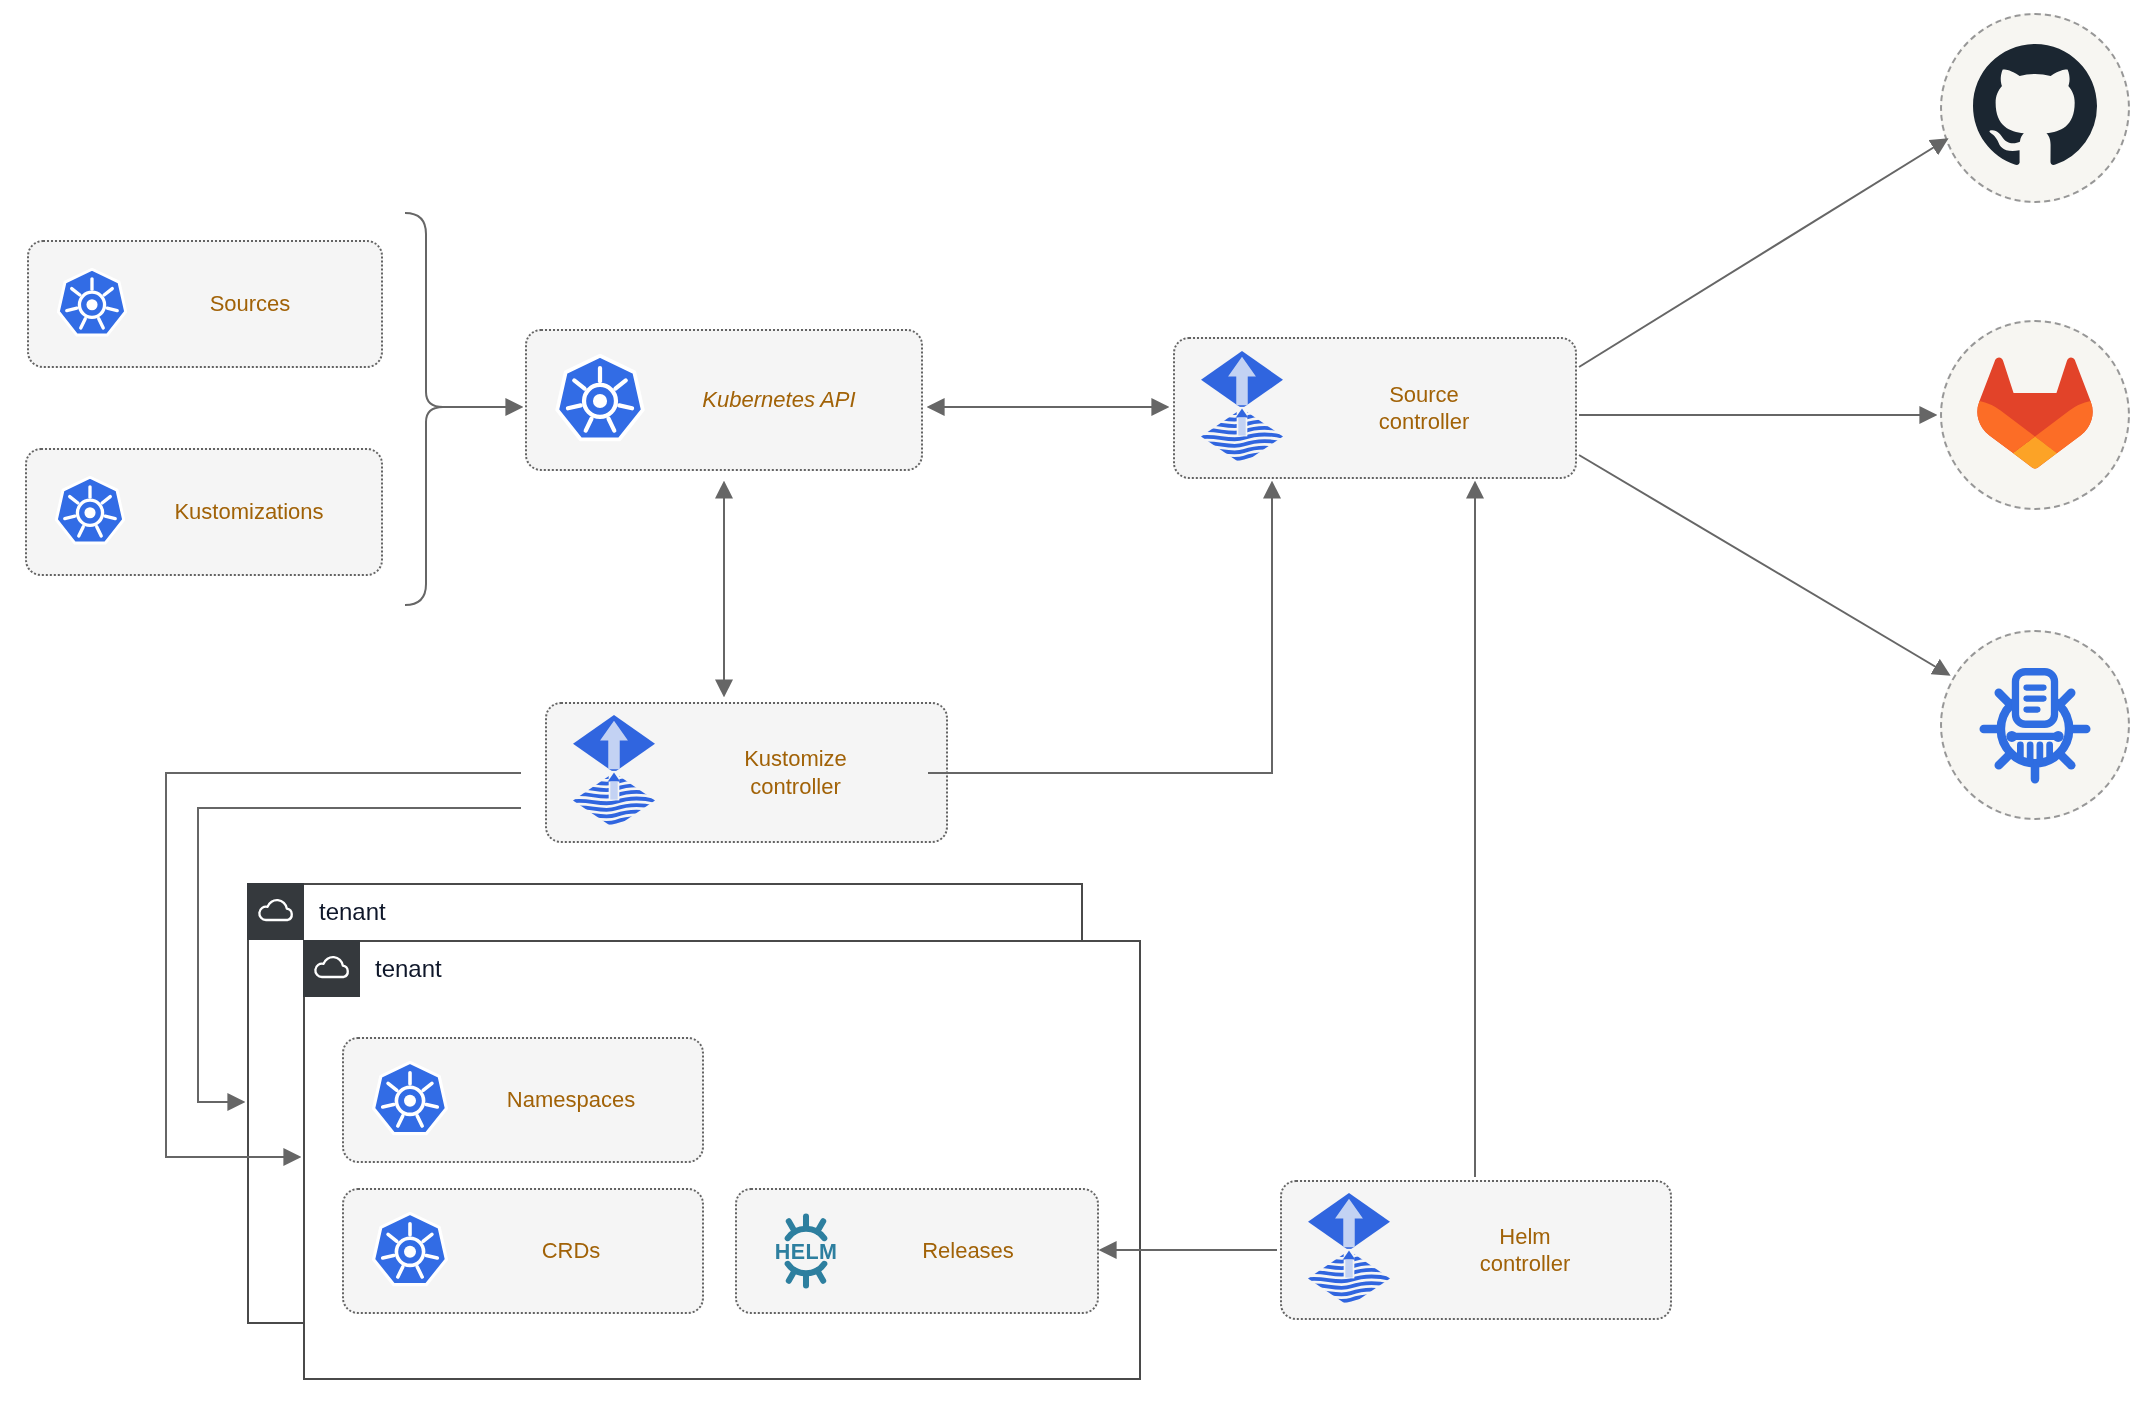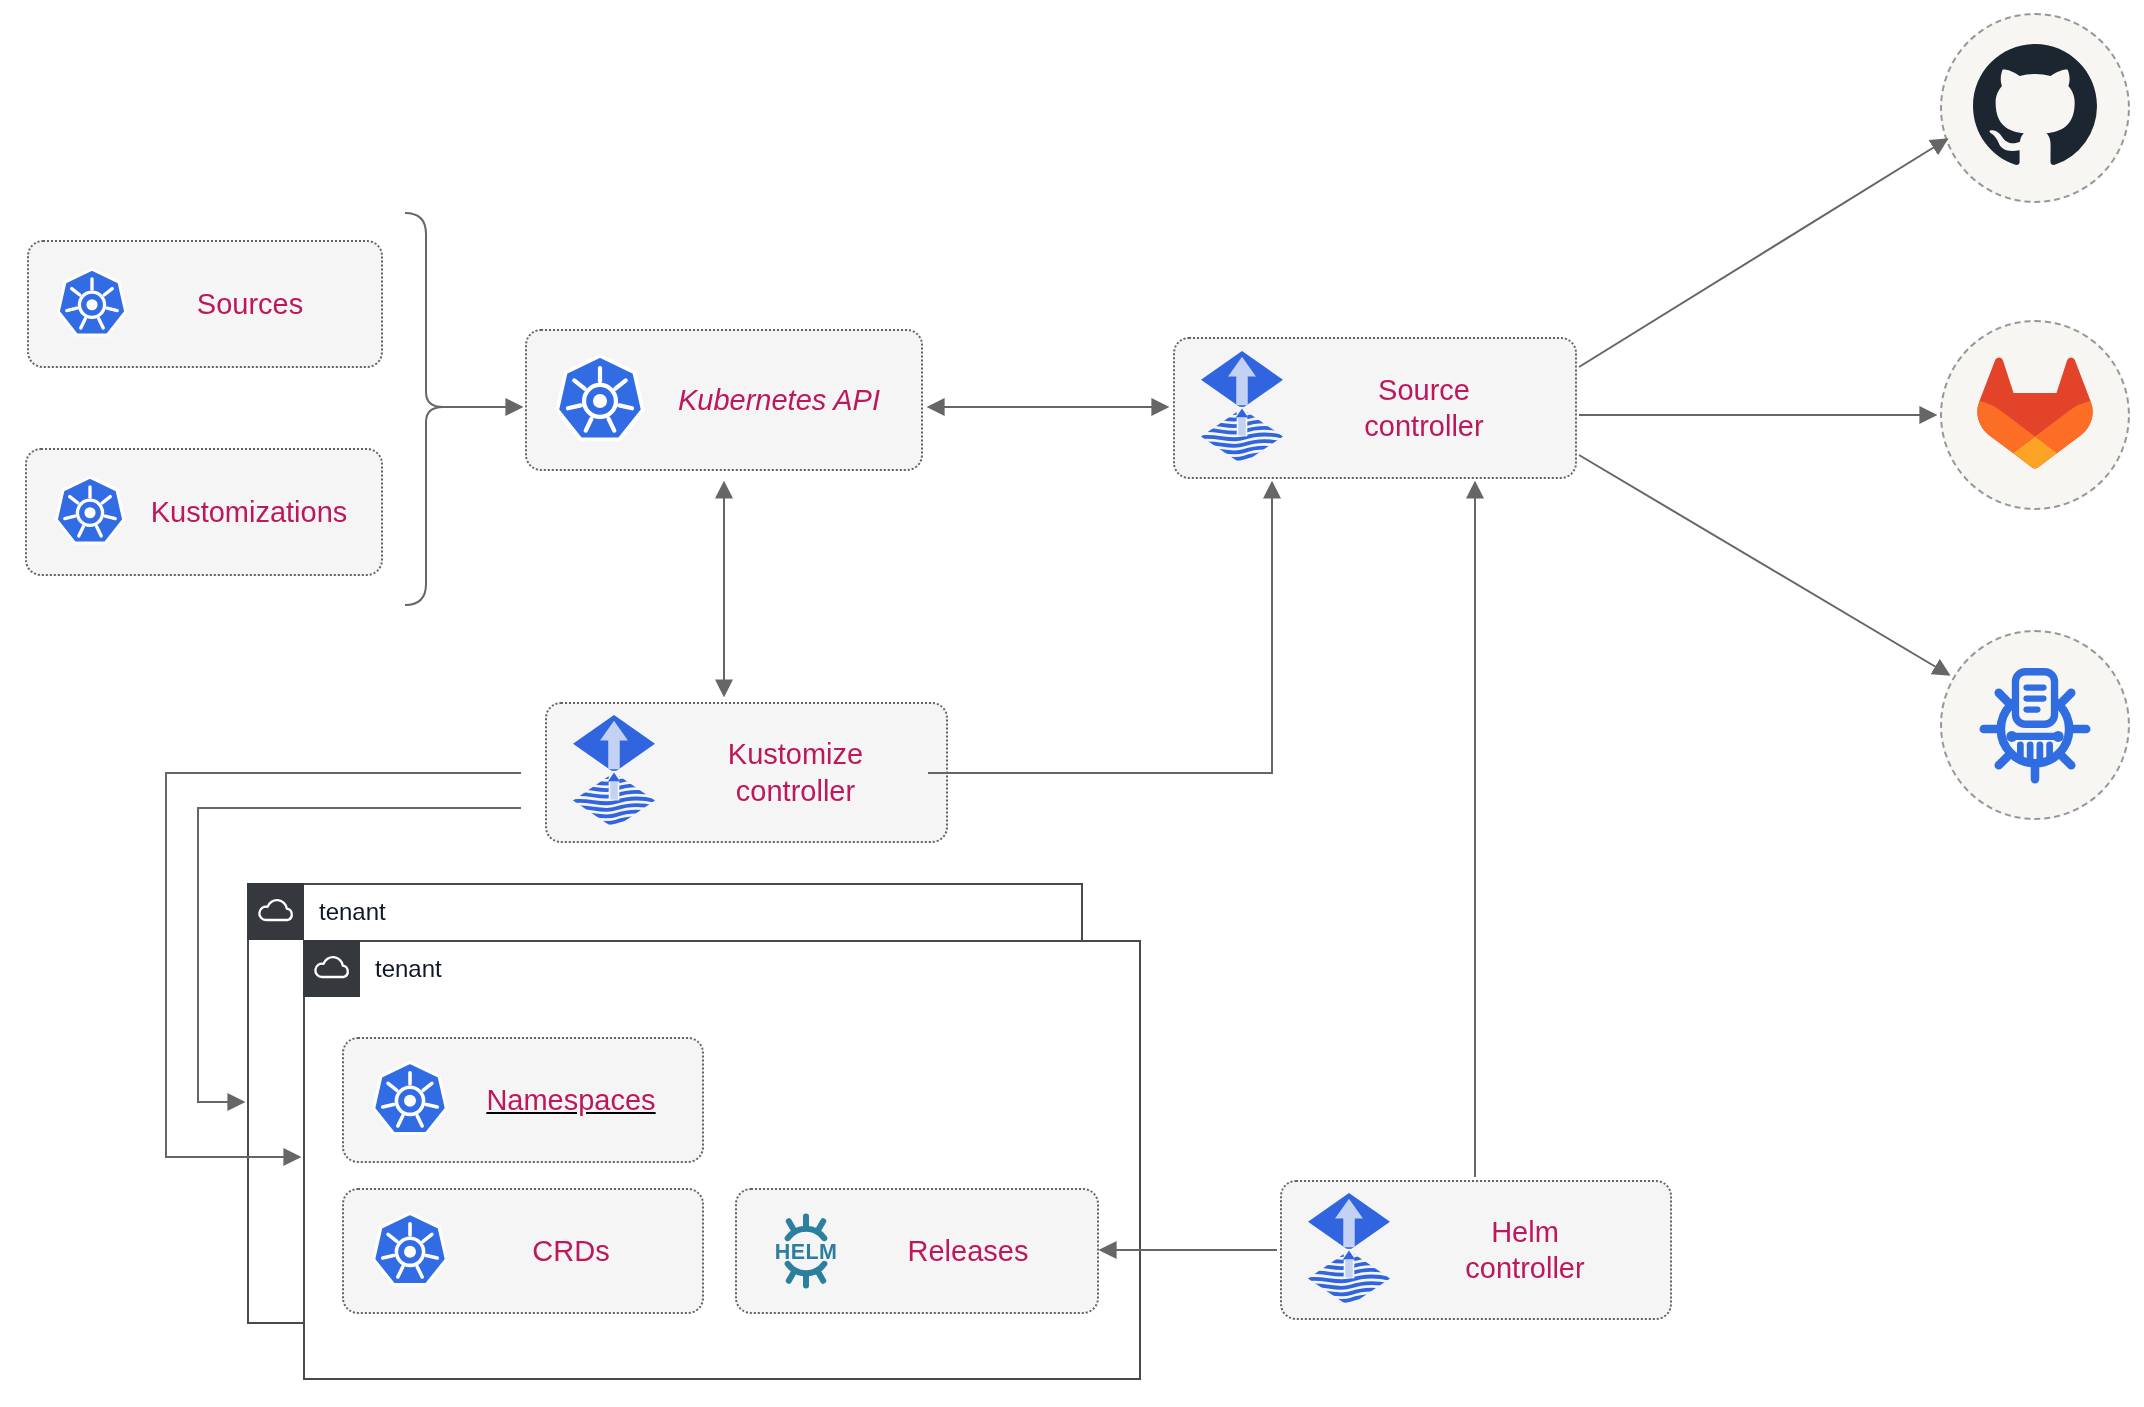--- a/index.html
+++ b/index.html
@@ -9,21 +9,21 @@
   }
 
   
   .node {
     position:absolute; box-sizing:border-box;
     background:#f5f5f5; border:2px dotted #636363; border-radius:16px;
     display:flex; align-items:center; padding:0 10px 0 26px;
   }
   .node-icon { flex:0 0 auto; display:flex; align-items:center; justify-content:center; }
   .node-label {
-    flex:1 1 auto; text-align:center; font-size:29px; color:#be185d;
+    flex:1 1 auto; text-align:center; font-size:22px; color:#a16207;
     white-space:pre-line; line-height:1.25;
   }
 
   
   .tenant { position:absolute; box-sizing:border-box; background:#ffffff; border:2px solid #4a4a4a; }
   .tenant-badge {
     position:absolute; top:-2px; left:-2px; width:57px; height:57px;
     background:#35393d; display:flex; align-items:center; justify-content:center;
   }
   .tenant-label {
@@ -163,21 +163,21 @@
   <div class="tenant z-front" style="left:303px; top:940px; width:838px; height:440px;">
     <div class="tenant-badge">
       <span>
         <svg width="40" height="40">
             <use href="#sym-cloud"></use>
           </svg>
       </span>
     </div>
     <span class="tenant-label">tenant</span>
 
-    <div class="node" style="left:37px; top:95px; width:362px; height:126px;text-decoration:underline;">
+    <div class="node" style="left:37px; top:95px; width:362px; height:126px;">
       <span class="node-icon">
         <svg width="80" height="80">
             <use href="#sym-k8s"></use>
           </svg>
         </span>
       <span class="node-label">Namespaces</span>
     </div>
     <div class="node" style="left:430px; top:246px; width:364px; height:126px;">
       <span class="node-icon">
         <svg width="86" height="86">

